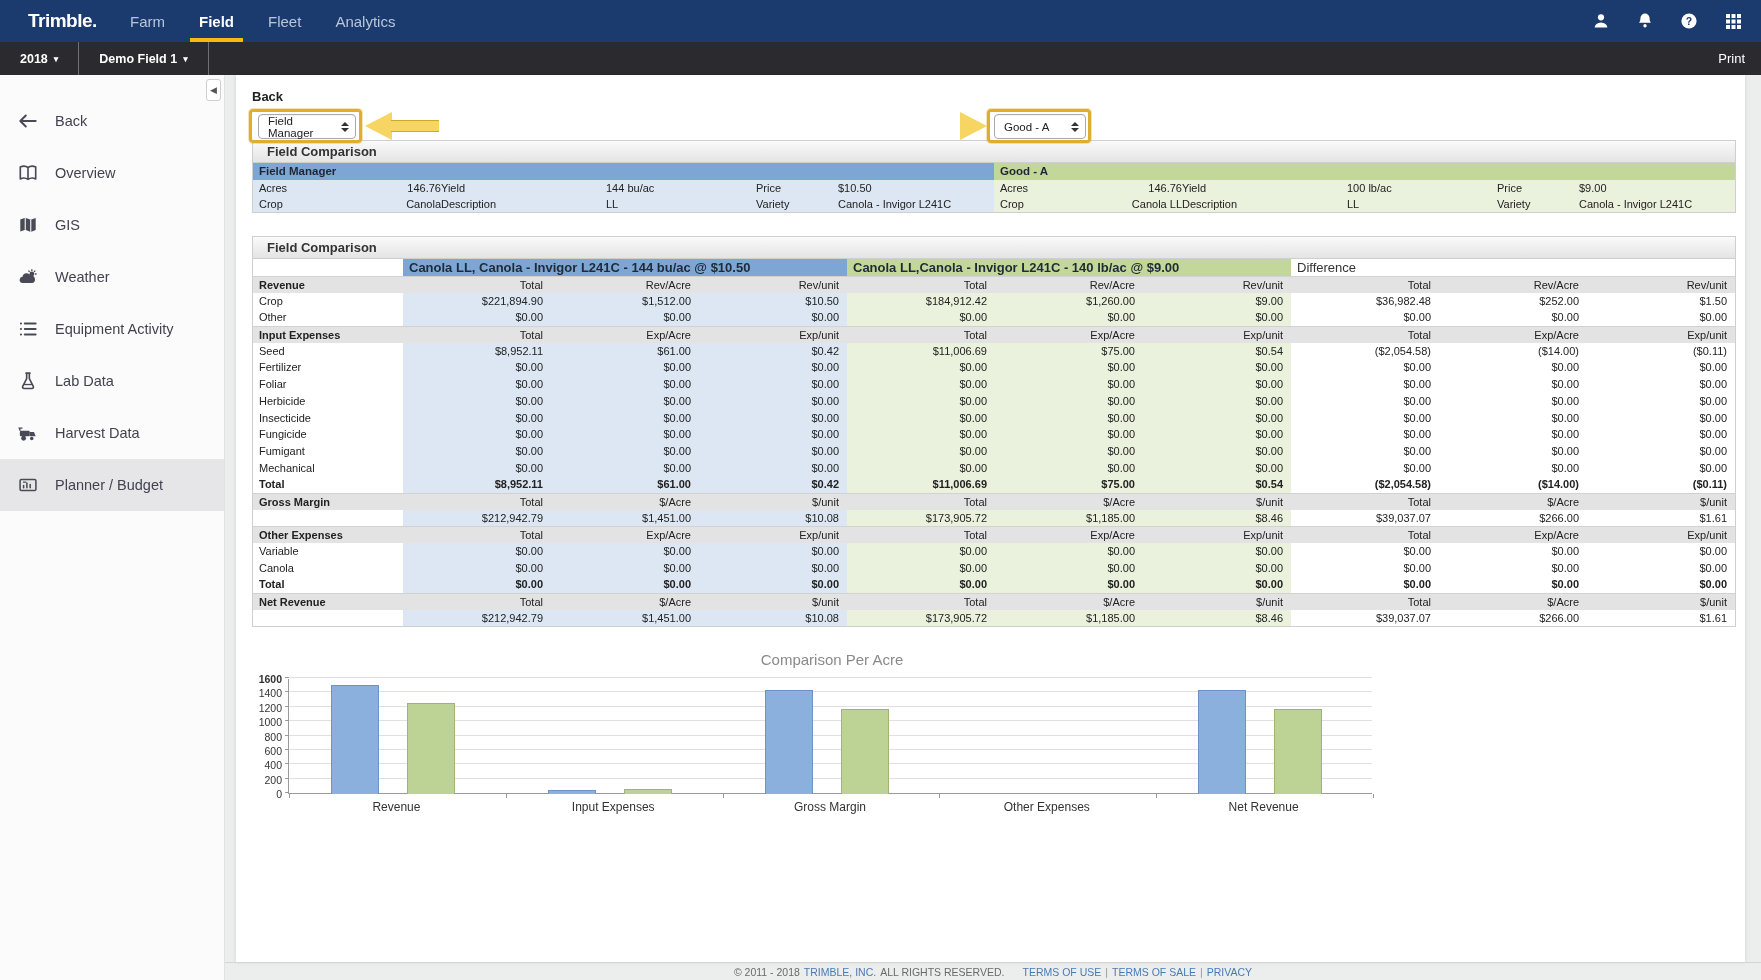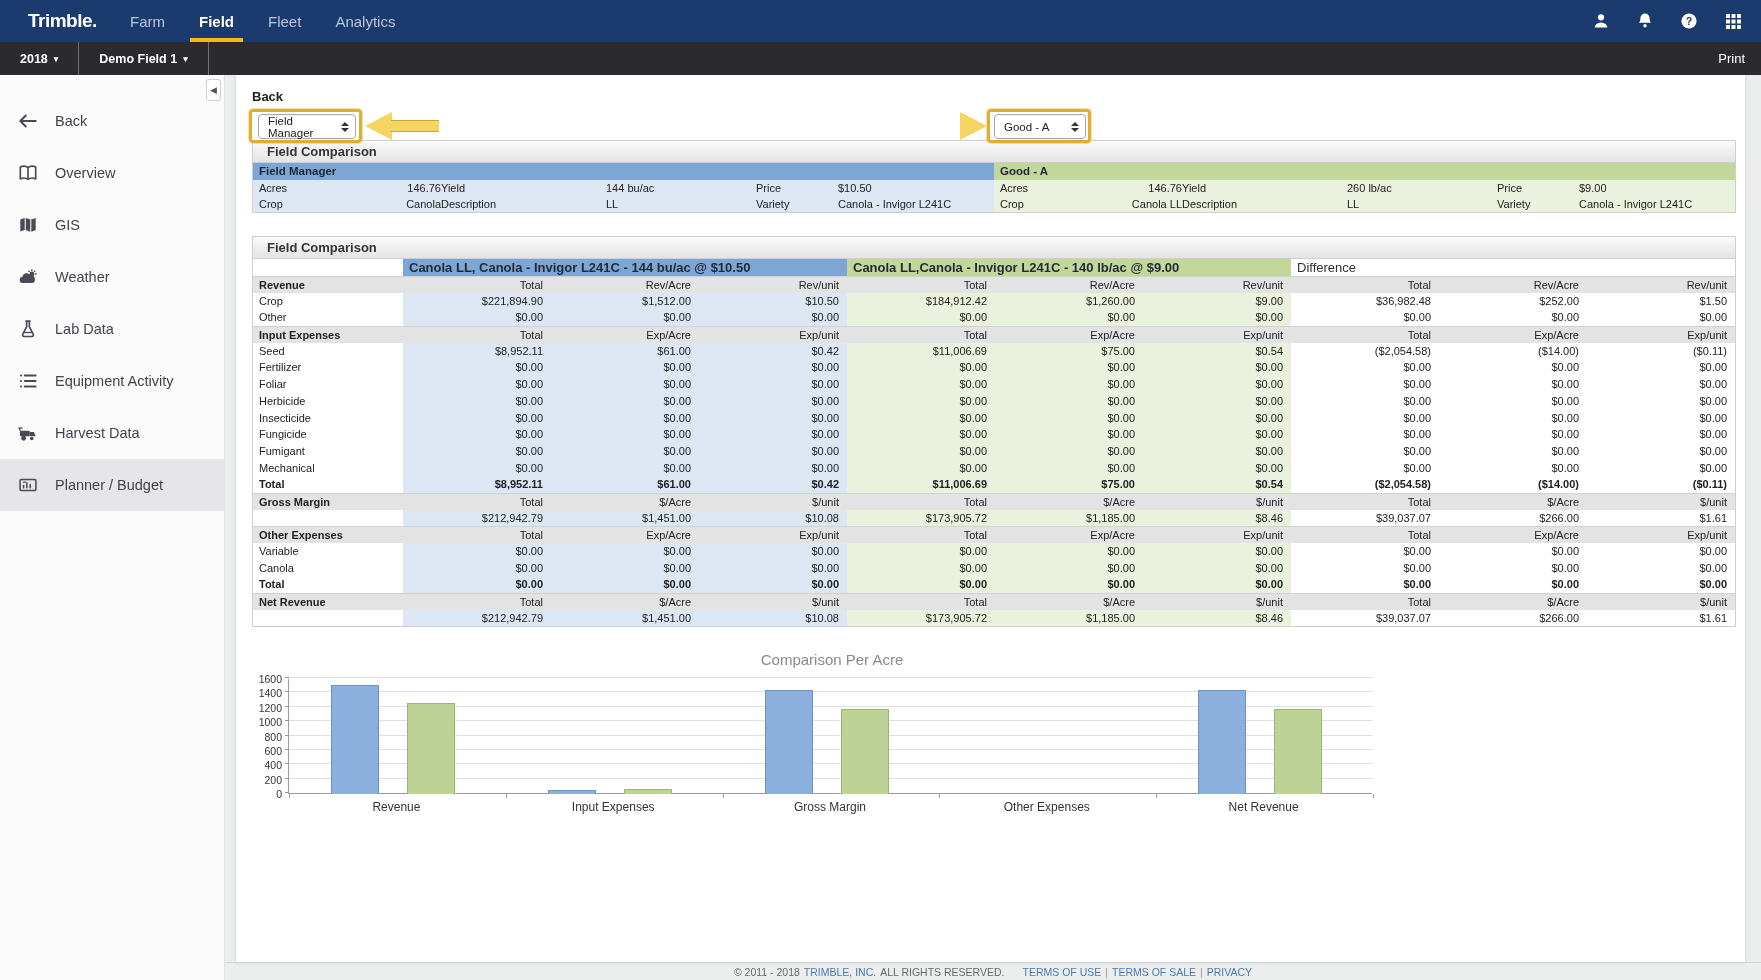--- a/index.html
+++ b/index.html
@@ -196,36 +196,36 @@
     <svg class="sideicon" viewBox="0 0 20 20">
         <g stroke="#4a4a56" stroke-width="1.2" fill="none">
           <path d="M13.5 3 v1.6 M17.8 7.3 h-1.6 M16.6 4.2 l-1.1 1.1 M10.4 4.2 l1.1 1.1"></path>
         </g>
         <circle cx="13.5" cy="7.3" r="2.2" fill="#4a4a56"></circle>
         <path d="M4.6 15.5 a2.9 2.9 0 0 1 .4 -5.7 A4 4 0 0 1 12.6 9 a2.7 2.7 0 0 1 .9 6.5 Z" fill="#4a4a56"></path>
       </svg>
     <span>Weather</span>
   </div>
   <div class="sideitem">
-    <svg class="sideicon" viewBox="0 0 20 20" fill="none" stroke="#4a4a56" stroke-width="1.5" stroke-linejoin="round">
-        <path d="M7.6 2.8 H12.4 M8.8 2.8 V7.8 L5.2 14.9 A1.3 1.3 0 0 0 6.4 16.8 H13.6 A1.3 1.3 0 0 0 14.8 14.9 L11.2 7.8 V2.8"></path>
-        <path d="M6.4 13.2 H13.6" stroke-width="1.2"></path>
-      </svg>
-    <span>Lab Data</span>
-  </div>
-  <div class="sideitem">
     <svg class="sideicon" viewBox="0 0 20 20" fill="none" stroke="#4a4a56" stroke-width="1.6" stroke-linecap="round">
         <circle cx="3.6" cy="5" r="1" fill="#4a4a56" stroke="none"></circle>
         <path d="M7 5 H17"></path>
         <circle cx="3.6" cy="10" r="1" fill="#4a4a56" stroke="none"></circle>
         <path d="M7 10 H17"></path>
         <circle cx="3.6" cy="15" r="1" fill="#4a4a56" stroke="none"></circle>
         <path d="M7 15 H17"></path>
       </svg>
     <span>Equipment Activity</span>
+  </div>
+  <div class="sideitem">
+    <svg class="sideicon" viewBox="0 0 20 20" fill="none" stroke="#4a4a56" stroke-width="1.5" stroke-linejoin="round">
+        <path d="M7.6 2.8 H12.4 M8.8 2.8 V7.8 L5.2 14.9 A1.3 1.3 0 0 0 6.4 16.8 H13.6 A1.3 1.3 0 0 0 14.8 14.9 L11.2 7.8 V2.8"></path>
+        <path d="M6.4 13.2 H13.6" stroke-width="1.2"></path>
+      </svg>
+    <span>Lab Data</span>
   </div>
   <div class="sideitem">
     <svg class="sideicon" viewBox="0 0 20 20" fill="#4a4a56">
         <rect x="2.6" y="8" width="9" height="5" rx="1"></rect>
         <path d="M11.6 9.2 H15.4 L17 13 H11.6 Z"></path>
         <circle cx="6" cy="14.8" r="2.2"></circle>
         <circle cx="13.4" cy="15" r="1.6"></circle>
         <path d="M3 8 L2 5.6 H5" stroke="#4a4a56" stroke-width="1.2" fill="none"></path>
       </svg>
     <span>Harvest Data</span>
@@ -291,21 +291,21 @@
             </div>
           </div>
       </div>
       <div class="sum-half">
         <div class="sumhdr green">Good - A</div>
         <div class="sumrows green">
             <div class="sumrow">
               <span class="sumcell c0">Acres</span>
               <span class="sumcell c1">146.76</span>
               <span class="sumcell c2">Yield</span>
-              <span class="sumcell c3">260  lb/ac</span>
+              <span class="sumcell c3">100  lb/ac</span>
               <span class="sumcell c4">Price</span>
               <span class="sumcell c5">$9.00</span>
             </div>
             <div class="sumrow">
               <span class="sumcell c0">Crop</span>
               <span class="sumcell c1">Canola LL</span>
               <span class="sumcell c2">Description</span>
               <span class="sumcell c3">LL</span>
               <span class="sumcell c4">Variety</span>
               <span class="sumcell c5">Canola - Invigor L241C</span>
@@ -584,21 +584,21 @@
     <div class="chart-body">
       <div class="ylabels" id="ylabels">
           <span style="bottom: 0px;">0</span>
           <span style="bottom: 14.375px;">200</span>
           <span style="bottom: 28.75px;">400</span>
           <span style="bottom: 43.125px;">600</span>
           <span style="bottom: 57.5px;">800</span>
           <span style="bottom: 71.875px;">1000</span>
           <span style="bottom: 86.25px; margin-top: 30px;">1200</span>
           <span style="bottom: 100.625px;">1400</span>
-          <span style="bottom: 115px;">1600</span>
+          <span style="bottom: 115px; font-weight: bold;">1600</span>
         </div>
       <div class="plot" id="plot">
           <div class="ytick" style="bottom: 0px;"></div>
           <div class="gridline" style="bottom: 14.375px;"></div>
           <div class="ytick" style="bottom: 14.375px;"></div>
           <div class="gridline" style="bottom: 28.75px;"></div>
           <div class="ytick" style="bottom: 28.75px;"></div>
           <div class="gridline" style="bottom: 43.125px;"></div>
           <div class="ytick" style="bottom: 43.125px;"></div>
           <div class="gridline" style="bottom: 57.5px;"></div>

